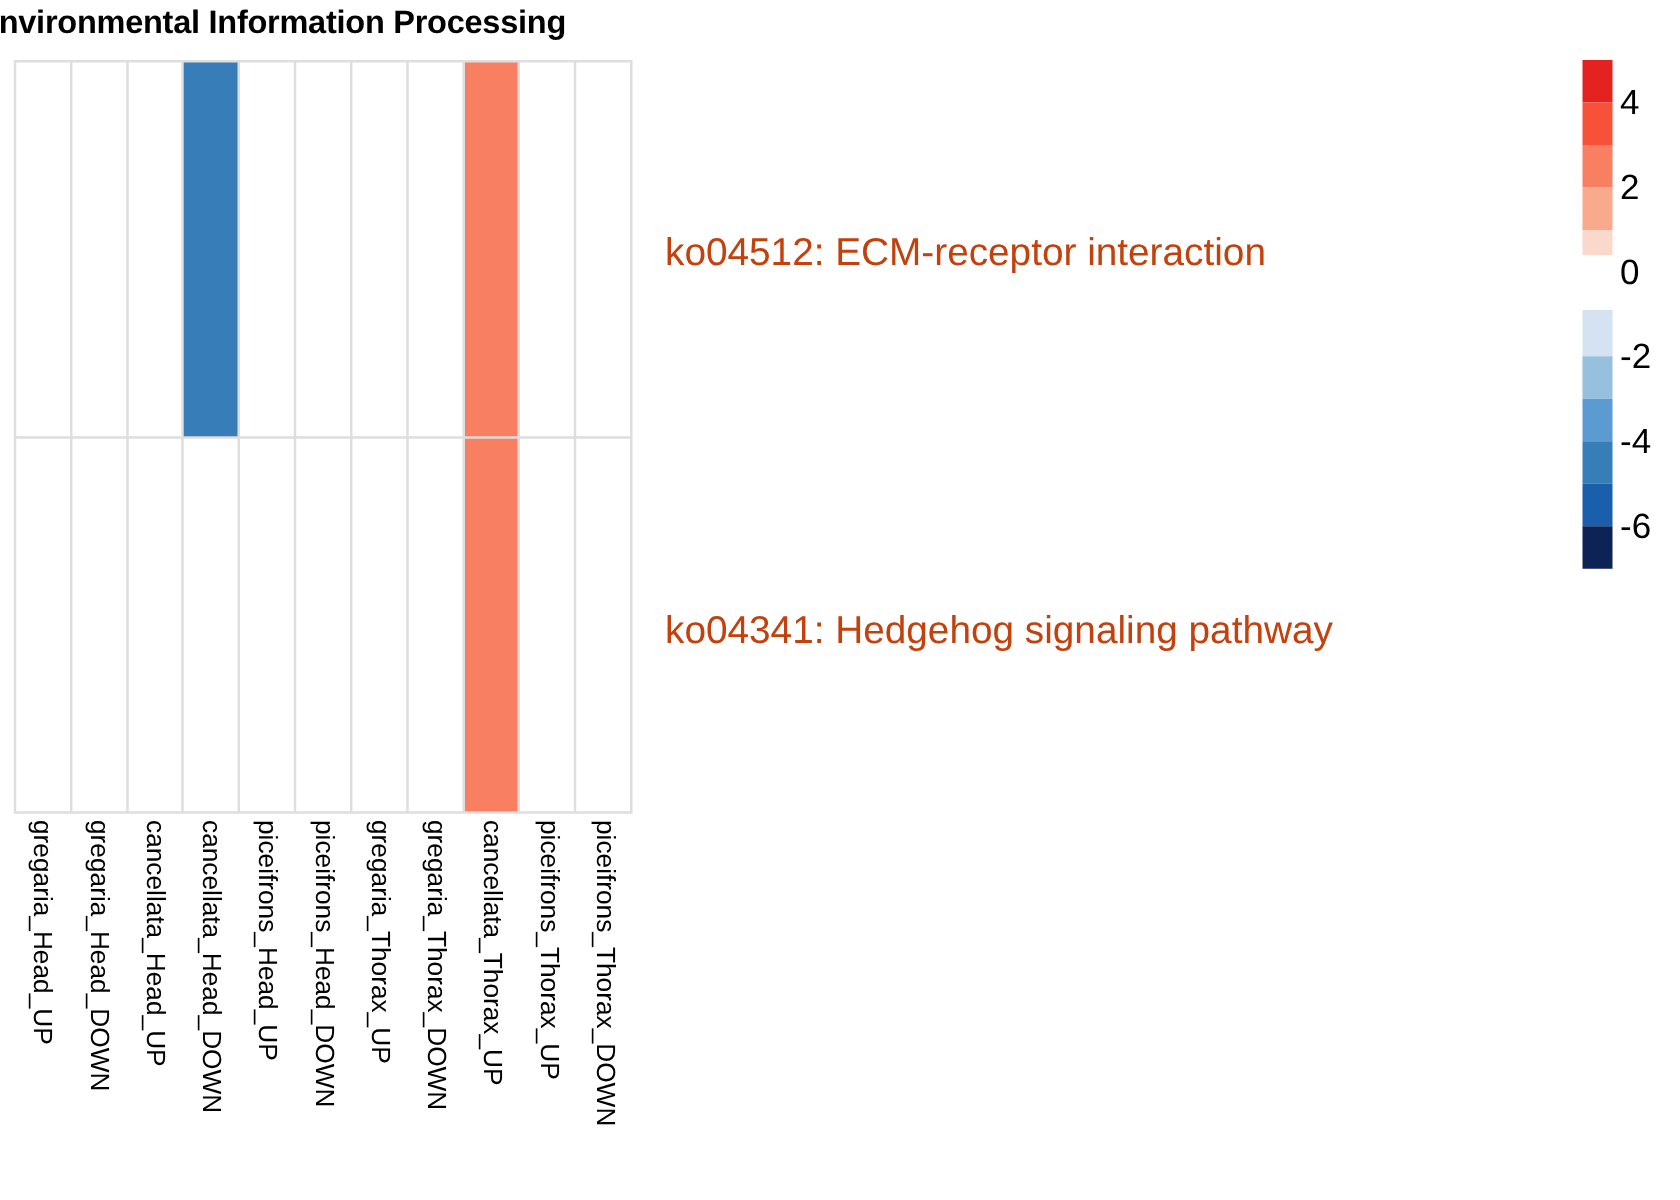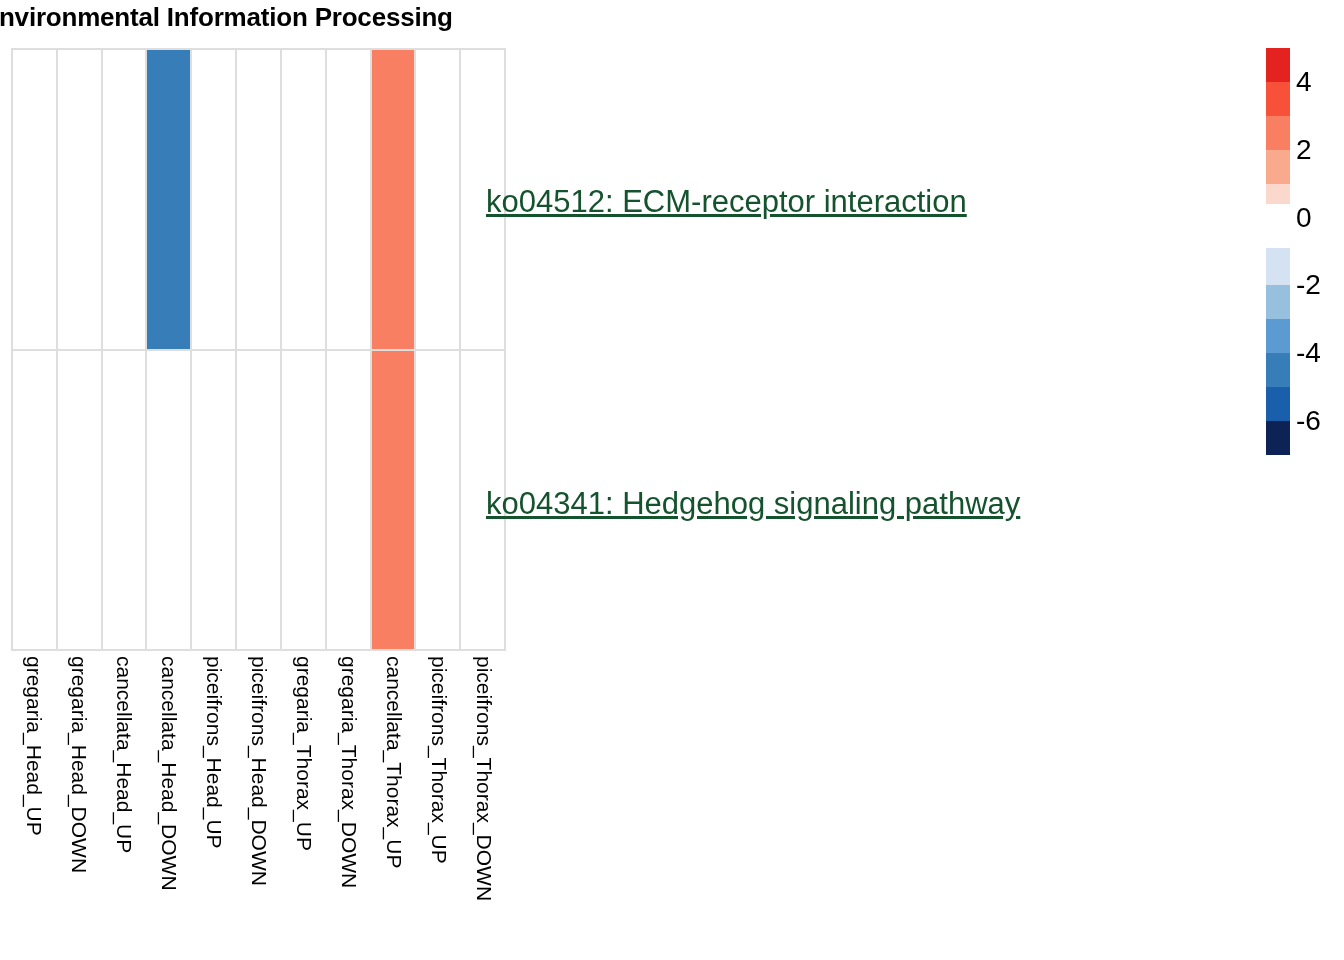--- a/index.html
+++ b/index.html
@@ -45,26 +45,25 @@
   }
   .hm-cell {
     background: #ffffff;
     width: 100%;
     height: 100%;
   }
 
   
   .row-label {
     position: absolute;
-    left: 486px;
+    left: 532px;
     font-size: 31px;
     line-height: 1;
     white-space: nowrap;
-    color: #14532d;
-    text-decoration: underline;
+    color: #c2410c;
   }
   #row-label-0 { top: 186px; }
   #row-label-1 { top: 488px; }
 
   
   #col-labels {
     position: absolute;
     left: 11px;
     top: 656px;
     width: 495px;

